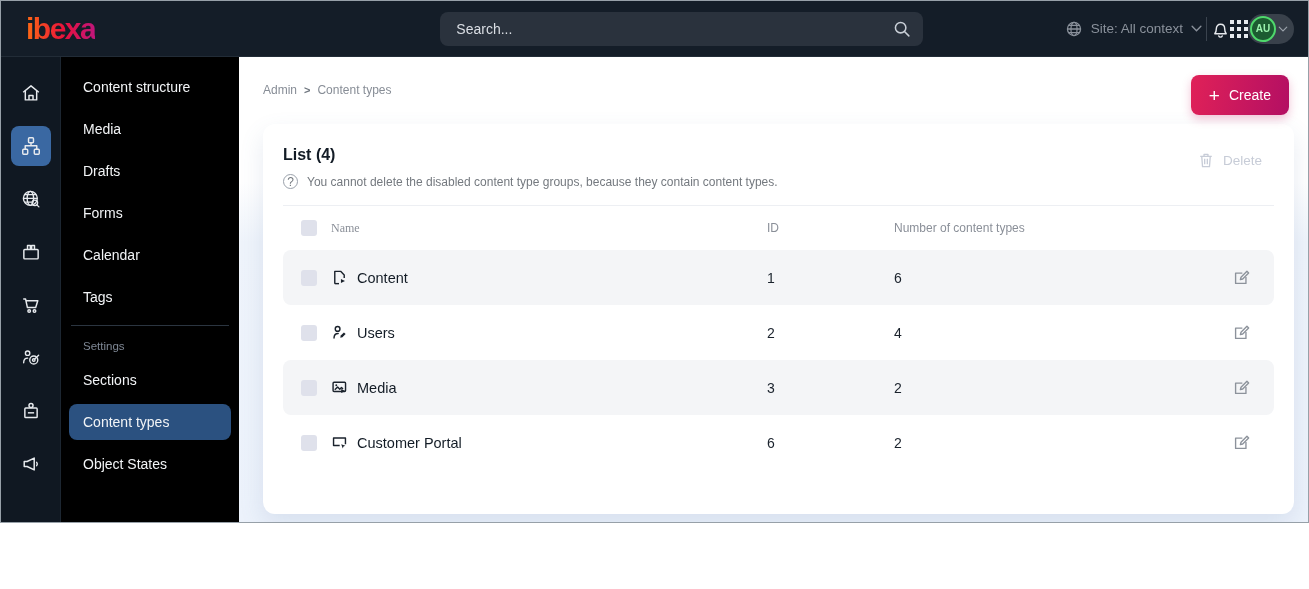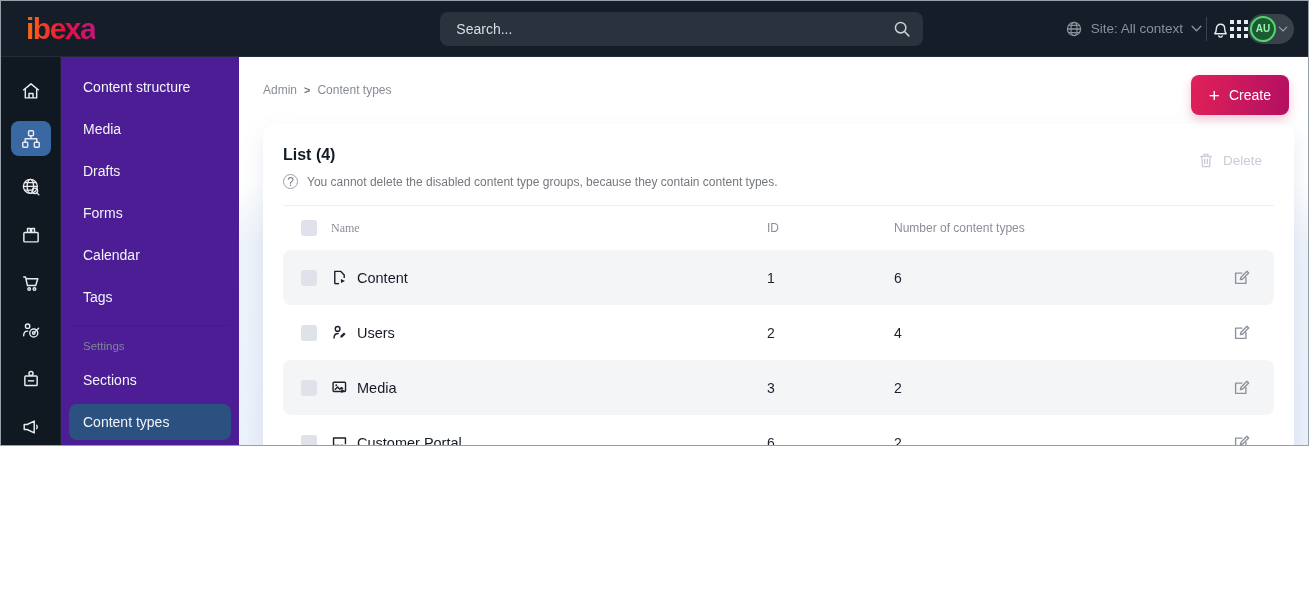--- a/index.html
+++ b/index.html
@@ -1,17 +1,17 @@
 <!DOCTYPE html>
 <html><head>
 <meta charset="utf-8">
 <style>
   * { margin:0; padding:0; box-sizing:border-box; }
   html,body { width:1309px; height:589px; font-family:"Liberation Sans", sans-serif; }
-  .screen { width:1309px; height:446px; border:1px solid #97A0A8; display:flex; flex-direction:column; overflow:hidden; background:#fff; }
+  .screen { width:1309px; height:523px; border:1px solid #97A0A8; display:flex; flex-direction:column; overflow:hidden; background:#fff; }
 
   
   .topbar { height:56px; background:#141D28; display:flex; align-items:center; flex-shrink:0; border-bottom:1px solid #222C37; }
   .logo-area { width:238px; padding-left:25px; flex-shrink:0; }
   .logo-text { font-size:30px; font-weight:700; letter-spacing:-1.5px;
     background:linear-gradient(90deg,#FF6A13 0%,#E8113C 55%,#C0167B 100%);
     -webkit-background-clip:text; background-clip:text; color:transparent; }
   .search-wrap { flex:1; display:flex; justify-content:center; }
   .search-box { width:483px; height:34px; background:#2A323D; border-radius:8px; display:flex; align-items:center; padding:0 12px 0 16px; margin-left:60px; }
   .search-box input { flex:1; background:transparent; border:none; outline:none; color:#E8EBEF; font-size:14px; font-family:"Liberation Sans",sans-serif; }
@@ -25,21 +25,21 @@
 
   
   .body-row { flex:1; display:flex; min-height:0; }
 
   
   .rail { width:60px; background:#101822; flex-shrink:0; display:flex; flex-direction:column; align-items:center; padding-top:16px; gap:13px; border-right:1px solid #1C2631; }
   .rail-btn { width:40px; height:40px; border-radius:8px; display:flex; align-items:center; justify-content:center; color:#E7EAEE; cursor:pointer; }
   .rail-btn.active { background:#3A68A2; }
 
   
-  .menu { width:178px; background:#4c1d95; flex-shrink:0; padding:12px 8px 0 8px; }
+  .menu { width:178px; background:#000000; flex-shrink:0; padding:12px 8px 0 8px; }
   .menu-item { color:#F2F4F6; font-size:14px; padding:10px 14px; border-radius:8px; cursor:pointer; margin-bottom:6px; }
   .menu-item.active { background:#2B5180; }
   .menu-divider { height:1px; background:#2B3540; margin:10px 2px 12px 2px; }
   .menu-section { color:#7E8794; font-size:11.5px; padding:2px 14px 10px 14px; }
 
   
   .main { flex:1; position:relative; background:linear-gradient(180deg,#FFFFFF 0px,#FFFFFF 125px,#EFF4FB 185px,#ECF2FB 100%); overflow:hidden; }
   .breadcrumb { padding:26px 0 0 24px; font-size:12px; color:#878D96; display:flex; gap:7px; align-items:center; }
   .breadcrumb .crumb { cursor:pointer; }
   .breadcrumb .sep { font-weight:700; font-size:11px; color:#6E757E; }

